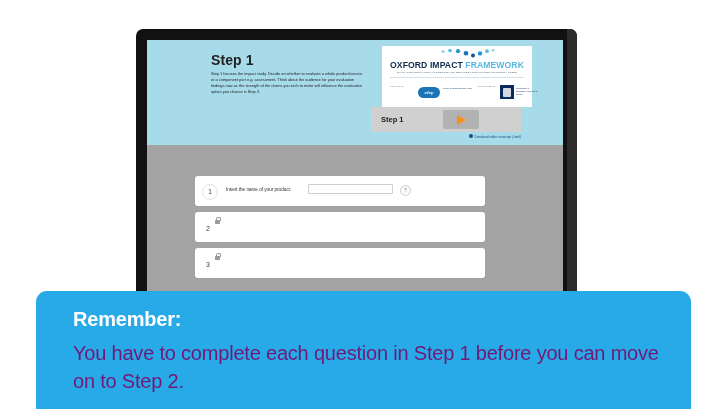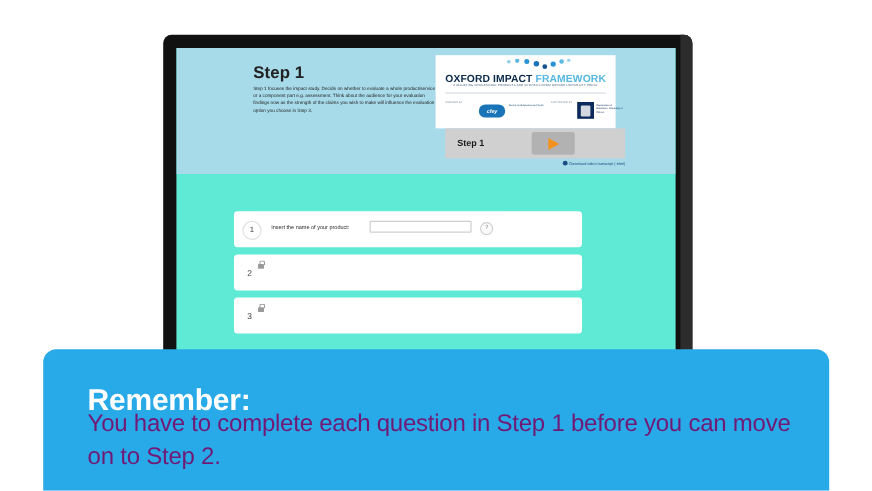--- a/index.html
+++ b/index.html
@@ -16,41 +16,41 @@
     background:#111111;
     border-radius:7px 7px 0 0;
     box-sizing:border-box;
   }
   #laptop-edge{
     position:absolute;right:0;top:0;width:10px;height:100%;
     background:#2c2c2c;border-radius:0 7px 0 0;
   }
   #screen{
     position:absolute;left:11px;top:11px;right:14px;bottom:0;
-    background:#5eead4;overflow:hidden;
+    background:#a3a3a3;overflow:hidden;
   }
 
   
   #header-band{
     position:absolute;left:0;top:0;width:100%;height:105px;
     background:#a7dbe9;
   }
   #step-title{
     position:absolute;left:64px;top:12px;
     font-size:14px;font-weight:bold;color:#222222;letter-spacing:.1px;
   }
   #step-desc{
     position:absolute;left:64px;top:31px;width:155px;
     font-size:3.9px;line-height:5.9px;color:#1d1d1d;
     text-align:left;
   }
 
   
   #oup-panel{
-    position:absolute;left:216px;top:6px;width:150px;height:61px;
+    position:absolute;left:235px;top:6px;width:150px;height:61px;
     background:#ffffff;
   }
   #oup-dots{position:absolute;left:55px;top:3px;width:60px;height:11px;}
   #oup-wordmark{
     position:absolute;left:0;top:14px;width:100%;
     text-align:center;font-size:8.6px;font-weight:bold;letter-spacing:.1px;
     white-space:nowrap;
   }
   .ox-dark{color:#0b2a4a;}
   .ox-light{color:#56b7e0;}
@@ -142,21 +142,21 @@
     font-size:5px;text-align:center;line-height:9px;
   }
 
   
   #banner{
     position:absolute;left:36px;top:291px;width:655px;height:118px;
     background:#29aae8;border-radius:11px 11px 0 0;
   }
   #banner-title{
     position:absolute;left:37px;top:17px;
-    font-size:25px;font-weight:bold;color:#ffffff;letter-spacing:-.2px;margin-top:12px;
+    font-size:20px;font-weight:bold;color:#ffffff;letter-spacing:-.2px;
   }
   #banner-body{
     position:absolute;left:37px;top:48px;width:600px;
     font-size:20px;line-height:28px;color:#701a75;letter-spacing:-.2px;
   }
 </style>
 </head>
 <body>
 
 <div id="stage">

